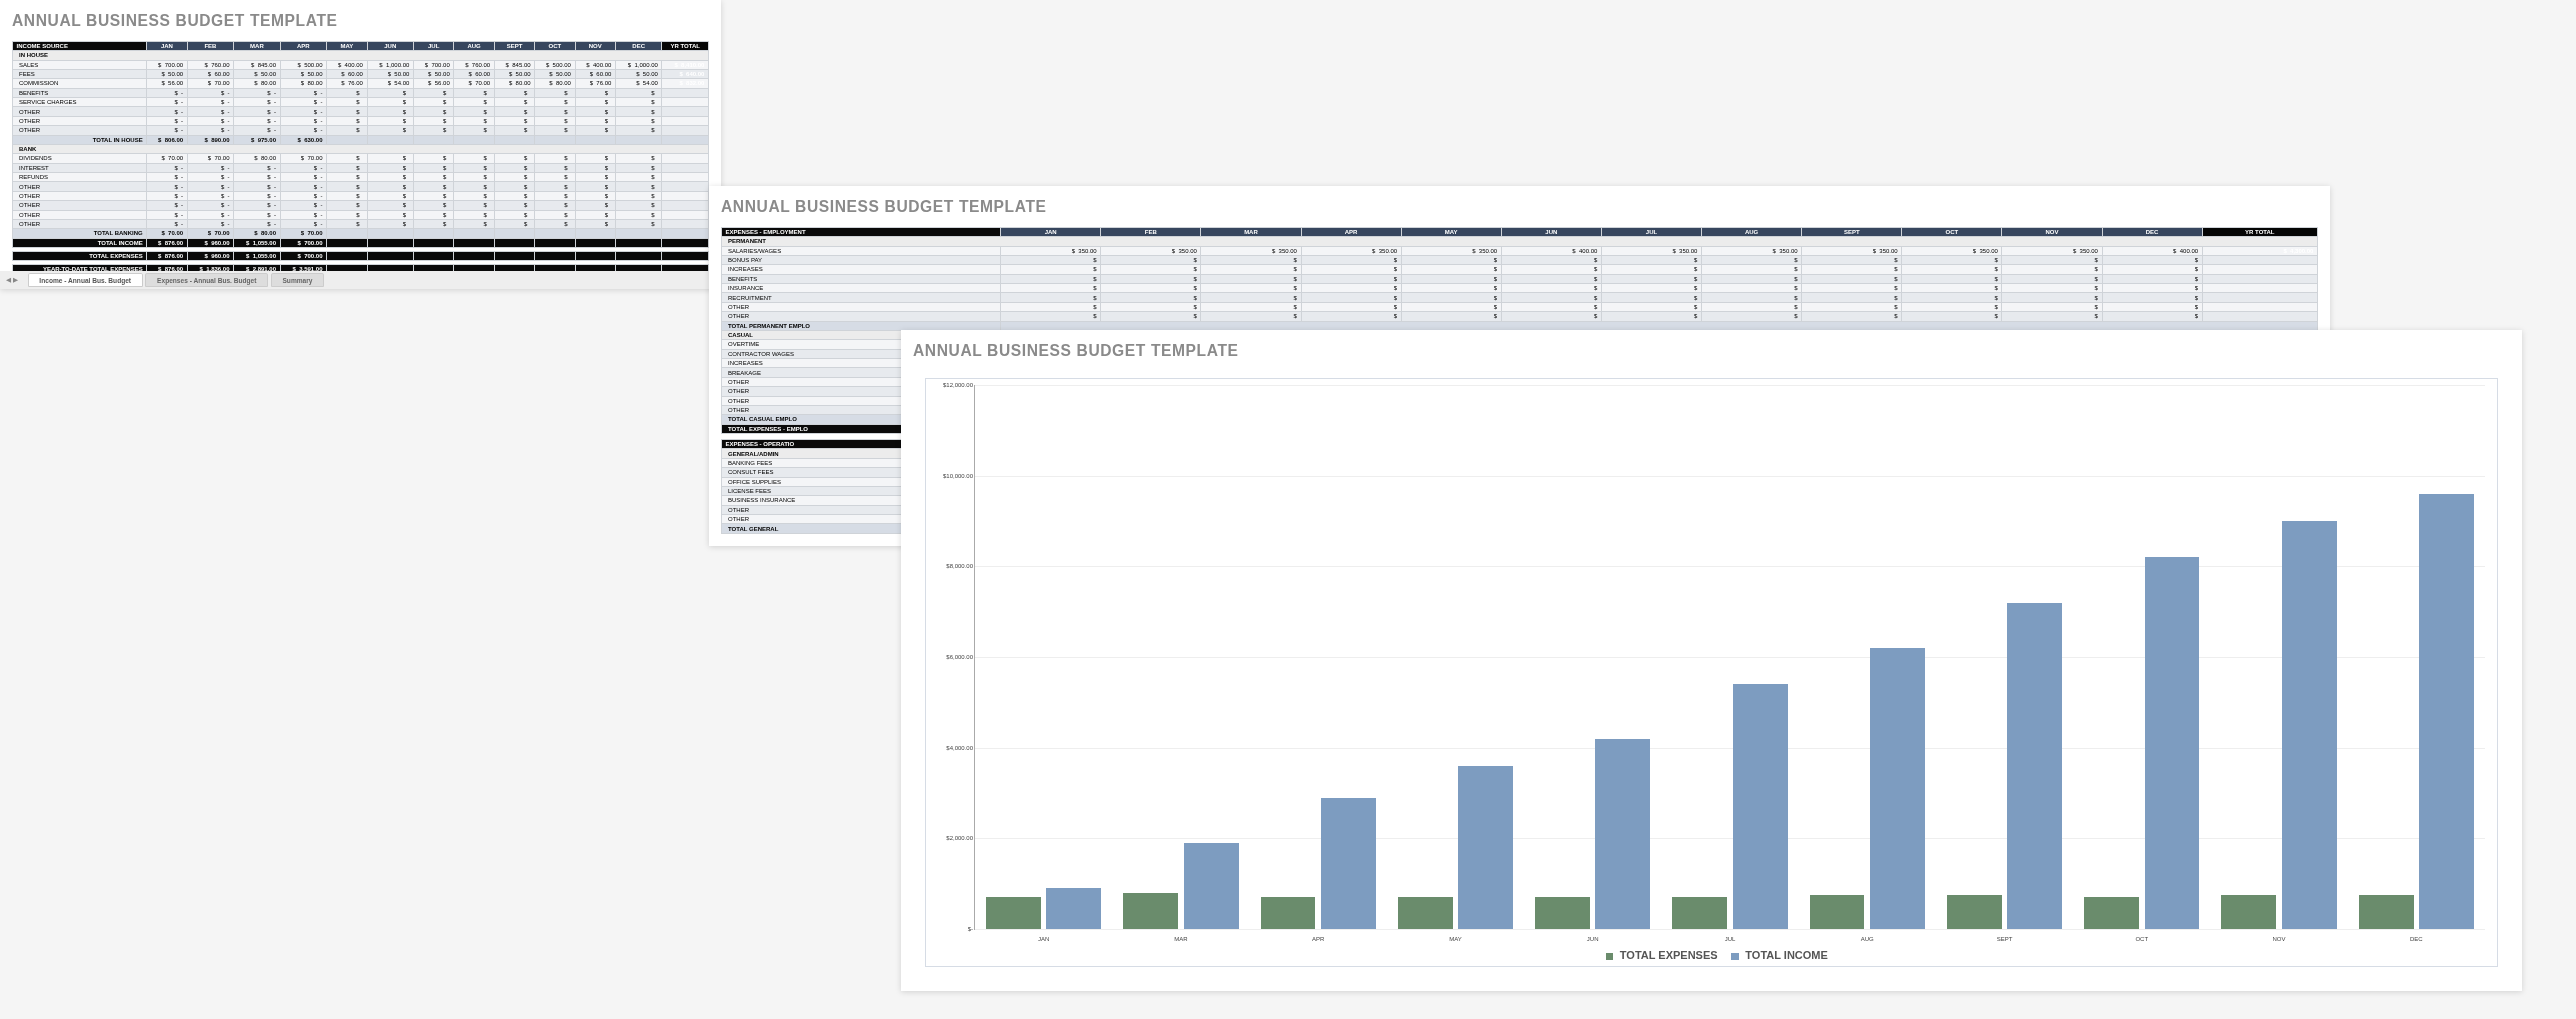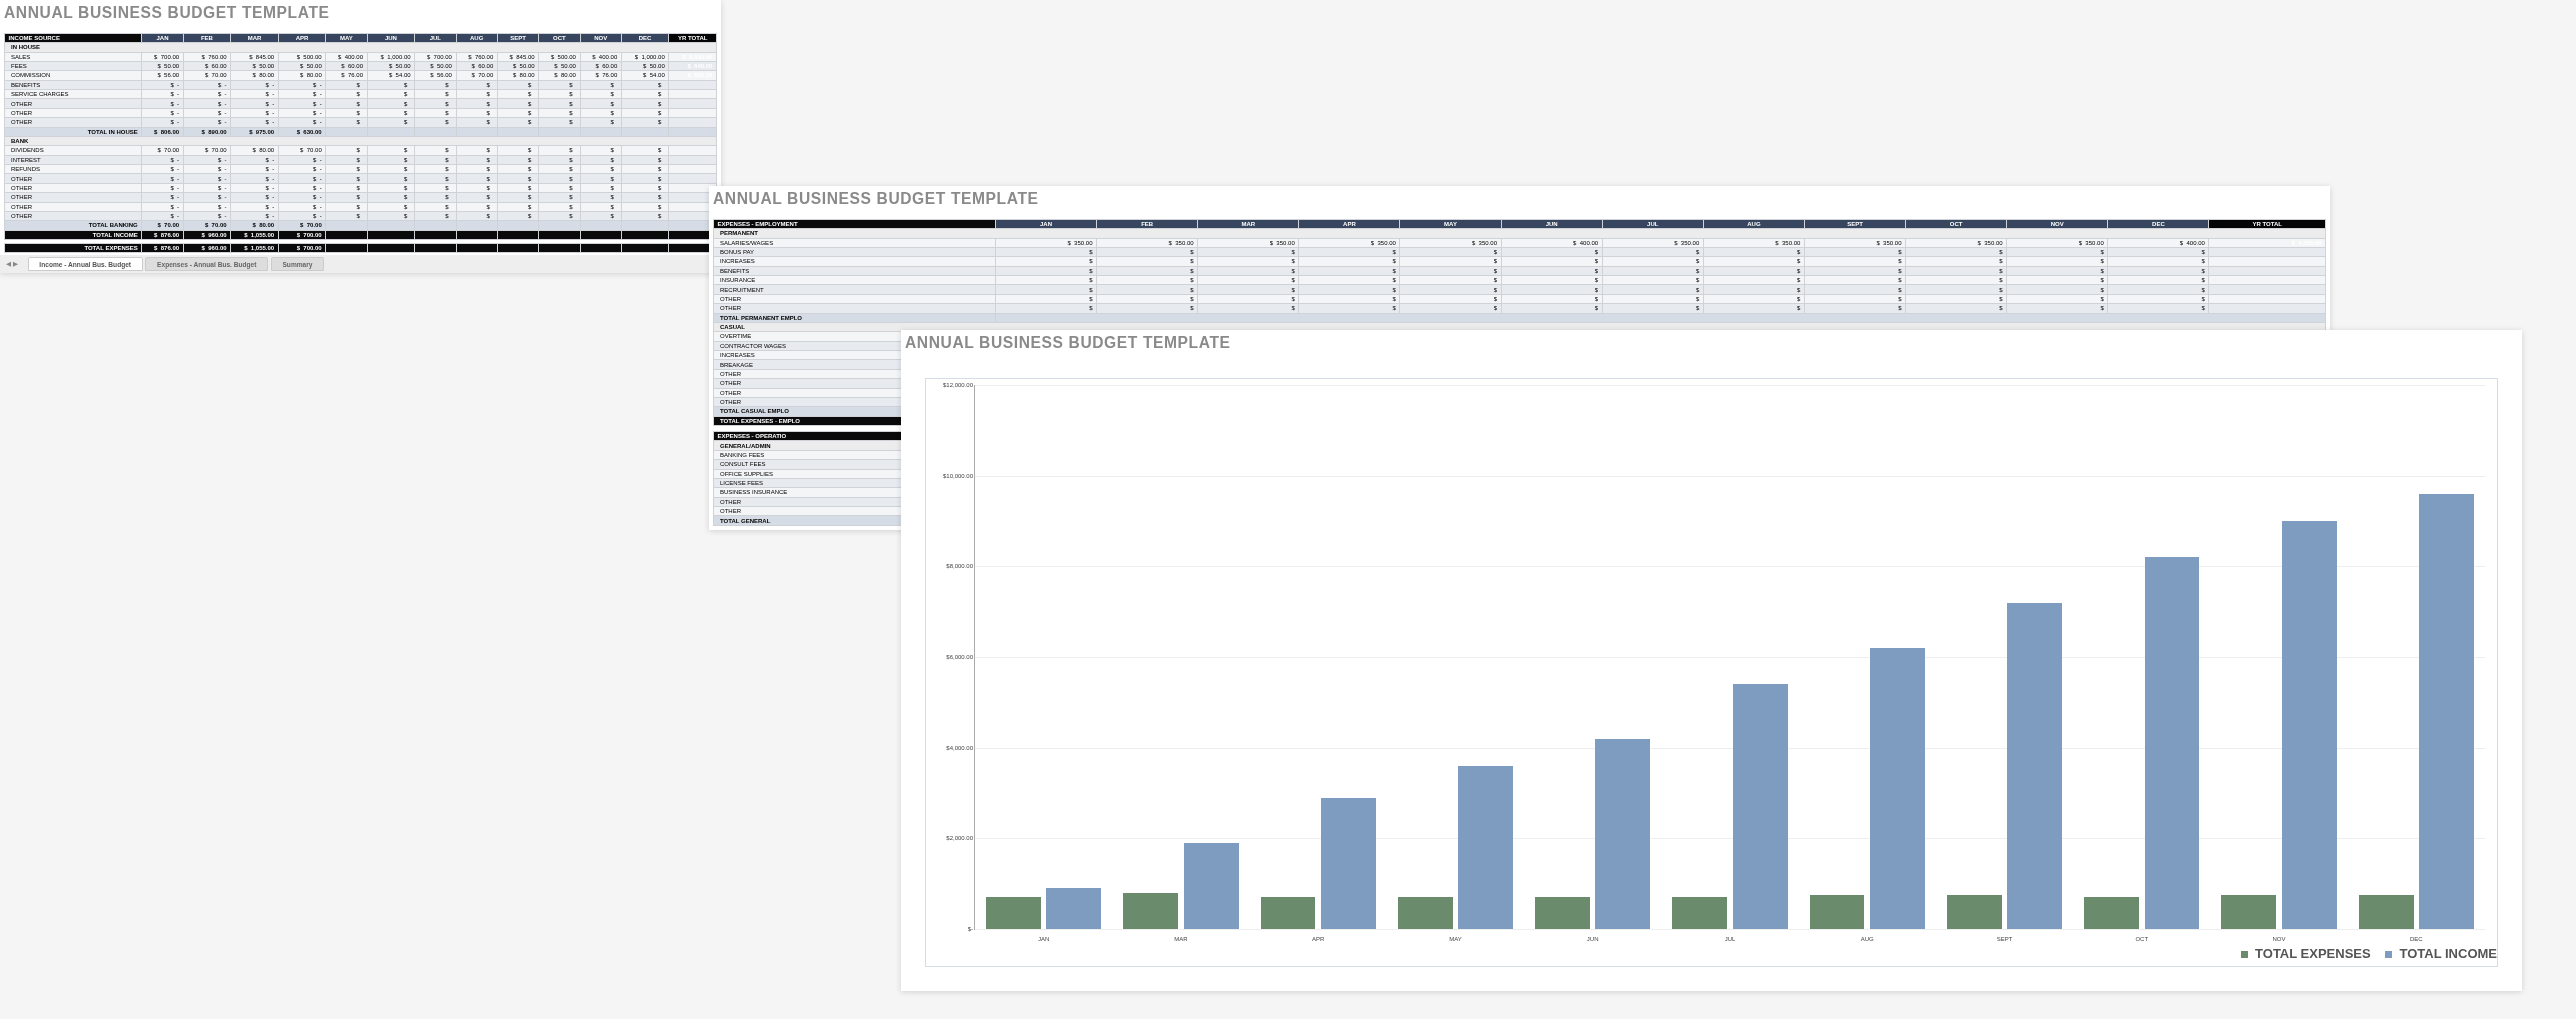--- a/index.html
+++ b/index.html
@@ -9,21 +9,21 @@
     font-size: 6px;
     background: #f5f5f5;
     position: relative;
     width: 2576px; height: 1020px;
     overflow: hidden;
   }
   .sheet {
     position: absolute;
     background: #fff;
     box-shadow: 0 1.2px 6px rgba(0,0,0,.15);
-    padding: 4px;
+    padding: 12px;
   }
   .title {
     font-size: 15.6px;
     font-weight: 700;
     color: #8a8a8a;
     letter-spacing: 0.6px;
     margin-bottom: 10.8px;
     text-transform: uppercase;
   }
   table { border-collapse: collapse; width: 100%; }
@@ -46,21 +46,21 @@
   .chart-area { position:absolute; background:#fff; border:0.6px solid #d6dce5; }
   .chart-grid { position:absolute; left:48px; right:12px; top:6px; bottom:36px; border-left:0.6px solid #aaa; border-bottom:0.6px solid #aaa;}
   .y-tick { position:absolute; left:-48px; width:46px; text-align:right; font-size:6px; color:#444; transform:translateY(-50%); }
   .y-line { position:absolute; left:0; right:0; height:0; border-top:0.6px solid #eee;}
   .bars-row { position:absolute; left:0; right:0; bottom:0; top:0; display:flex; }
   .bar-group { flex:1; position:relative; }
   .bar { position:absolute; bottom:0; width:40%; }
   .bar.exp { left:8%; background:#6a8c6c; }
   .bar.inc { right:8%; background:#7d9cc0; }
   .x-lbl { position:absolute; bottom:-13.2px; width:100%; text-align:center; font-size:6px; color:#444; }
-  .legend { position:absolute; bottom:4.8px; left:0; right:0; text-align:right; font-size:13px; color:#555; font-weight:600;}
+  .legend { position:absolute; bottom:4.8px; left:0; right:0; text-align:center; font-size:11px; color:#555; font-weight:600;}
   .lg-box { display:inline-block; width:7.2px; height:7.2px; margin:0 3.6px 0 10.8px; vertical-align:middle;}
 </style>
 </head>
 <body>
 
 <div class="sheet" id="sheet1" style="left:0;top:0;width:721px;">
   <div class="title">ANNUAL BUSINESS BUDGET TEMPLATE</div>
   <table id="income-table">
       <tbody>
         <tr>

